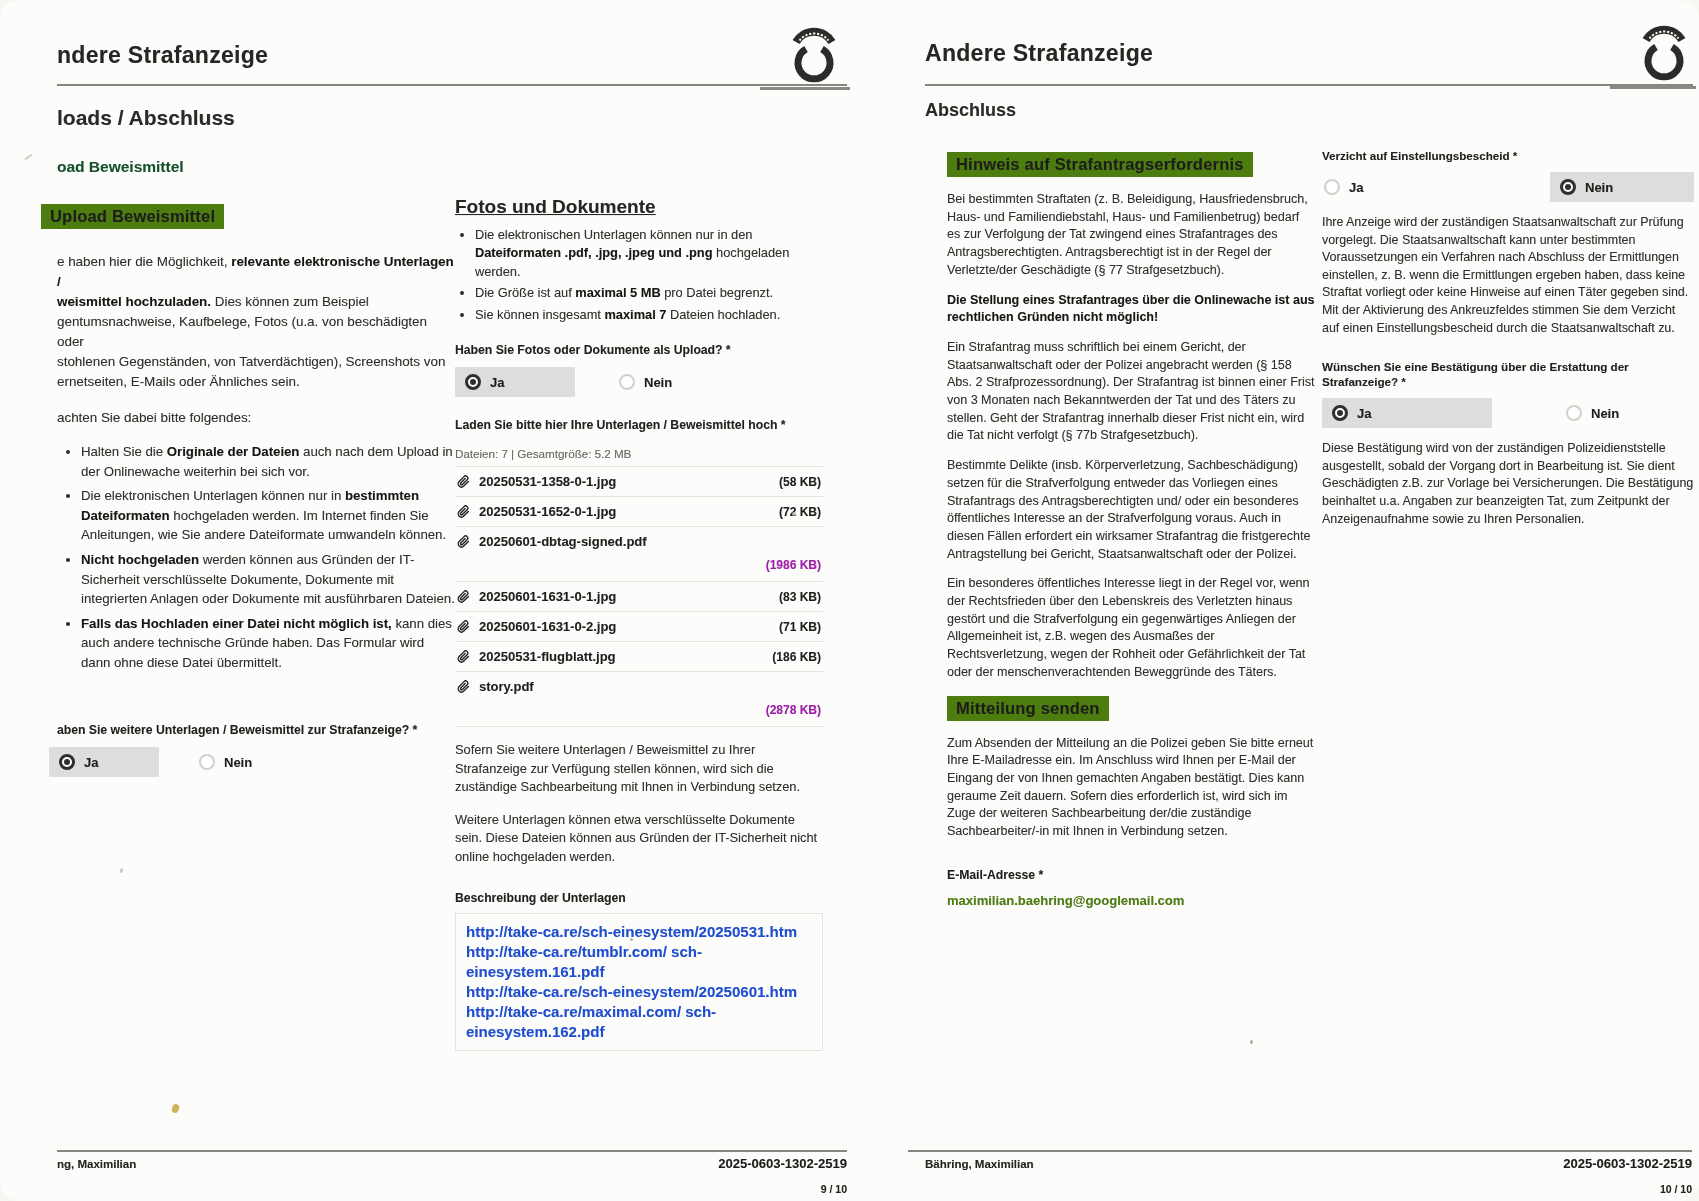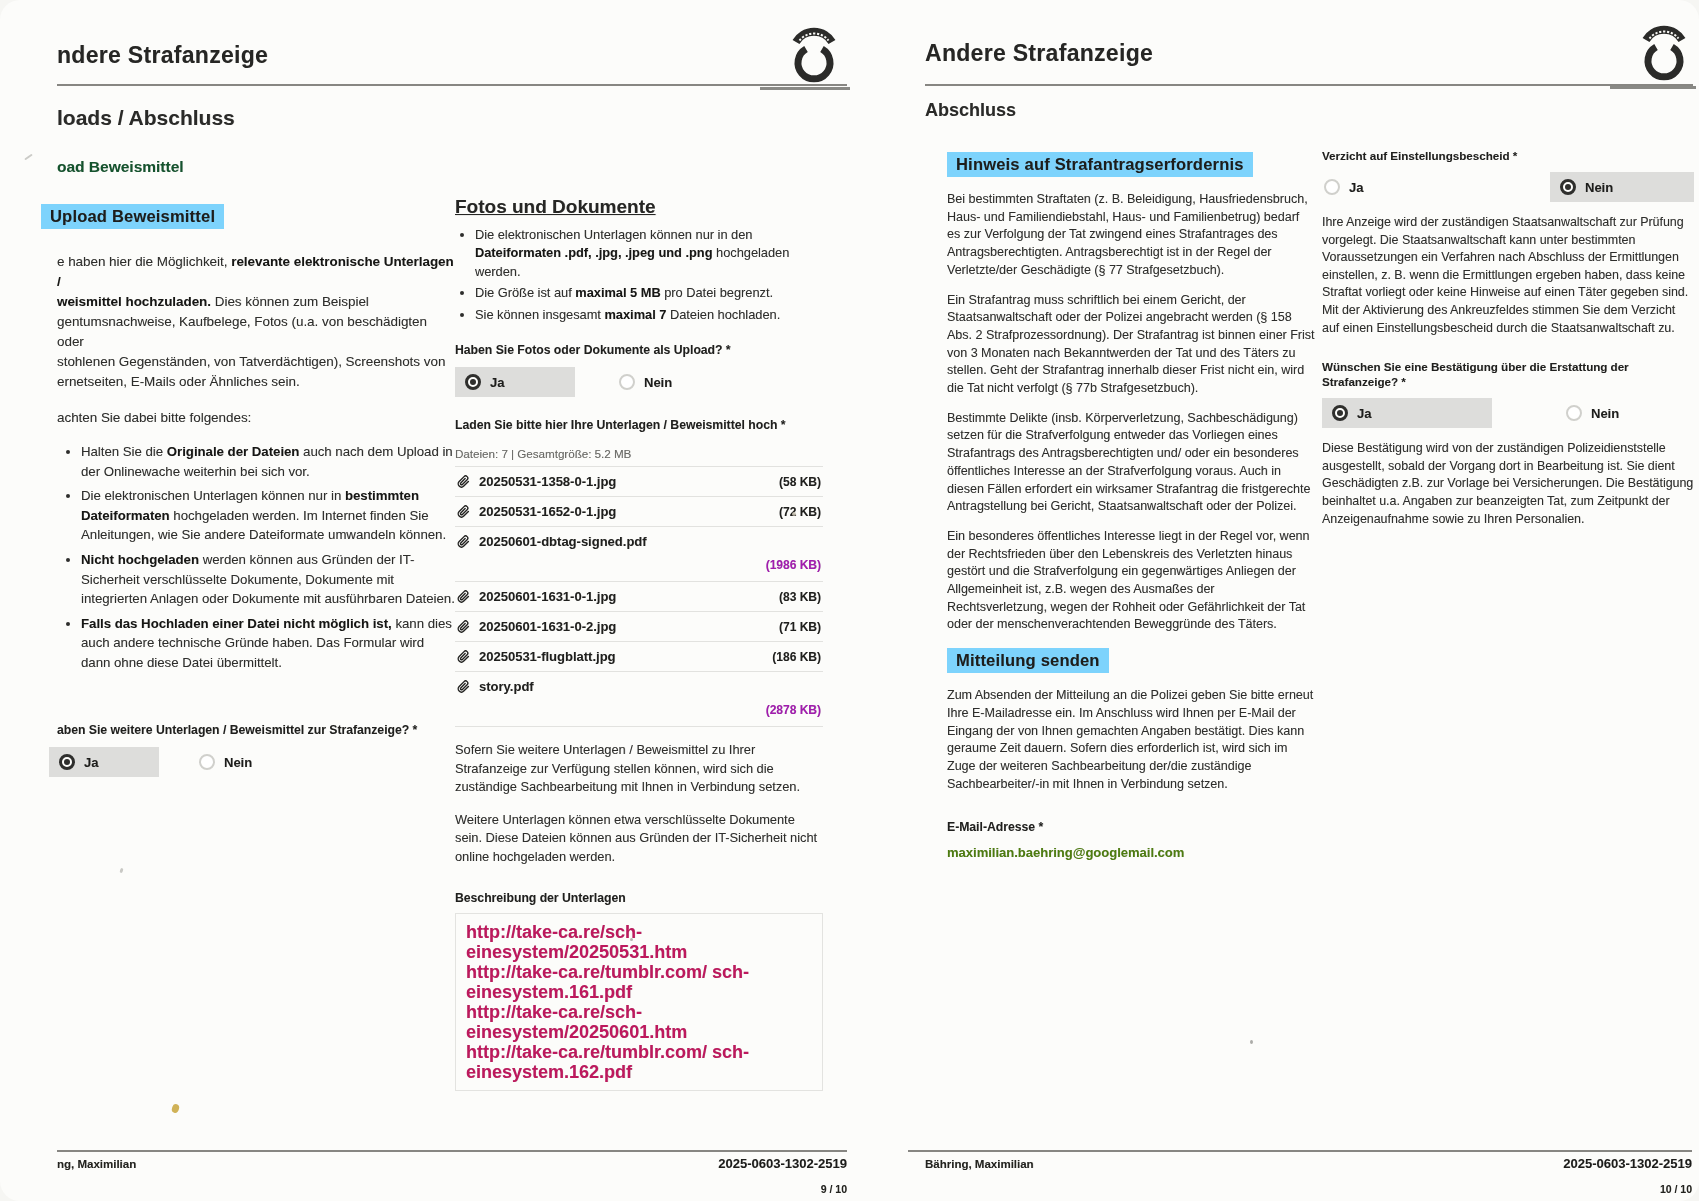--- a/index.html
+++ b/index.html
@@ -10,21 +10,21 @@
     color:#2e2e2c;
     text-shadow:0.3px 0.3px 0.6px rgba(50,50,48,.28);
     border-radius:20px;
   }
   .rule{position:absolute;height:2px;background:#55544f;opacity:.7;}
   .logo-rule{position:absolute;height:3px;background:#6b6b68;opacity:.8;}
   .lp-title,.rp-title{position:absolute;font-size:23px;font-weight:bold;color:#262624;letter-spacing:.3px;}
   .h2{position:absolute;font-size:21px;font-weight:bold;color:#2a2a28;}
   .h3{position:absolute;font-size:15.5px;font-weight:bold;color:#14532d;}
   .rp-h2{position:absolute;font-size:18px;font-weight:bold;color:#2a2a28;}
-  .badge{display:inline-block;background:#7dd3fc;color:#1d1d1b;font-weight:bold;
+  .badge{display:inline-block;background:#4d7c0f;color:#1d1d1b;font-weight:bold;
          font-size:16.5px;padding:3px 9px;letter-spacing:.2px;}
   .badge-wrap{position:absolute;}
   .col{position:absolute;}
   .tline{font-size:13.4px;line-height:20px;}
   .note-line{margin-top:16px;font-size:13.4px;line-height:20px;}
   ul.bullets{margin:14px 0 0;padding-left:24px;font-size:13.2px;line-height:19.6px;}
   ul.bullets li{margin-bottom:5px;}
   ul.ft-bullets{margin:8px 0 0;padding-left:20px;font-size:12.8px;line-height:18.4px;}
   ul.ft-bullets li{margin-bottom:3px;}
   b{color:#161614;}
@@ -46,21 +46,21 @@
   .files-meta{margin-top:14px;font-size:11.6px;color:#6a6a66;}
   .file-list{margin-top:6px;border-bottom:1px solid #e2e2df;}
   .file-row{display:flex;align-items:center;gap:9px;padding:7px 2px;border-top:1px solid #e2e2df;}
   .clip{display:flex;align-items:center;}
   .fname{font-weight:bold;font-size:13px;color:#1f1f1d;flex:1;}
   .fsize{font-weight:bold;font-size:12px;color:#1f1f1d;}
   .fsize-line{text-align:right;font-weight:bold;font-size:12px;color:#a21caf;padding:2px 2px 9px;}
   .note{margin-top:14px;font-size:12.8px;line-height:18.6px;}
   .desc-label{margin-top:24px;font-size:12.2px;font-weight:bold;color:#1f1f1d;}
   .url-box{border:1px solid #e3e3e0;padding:8px 10px;margin-top:8px;}
-  .url-line{font-weight:bold;font-size:18px;line-height:20px;color:#be185d;}
+  .url-line{font-weight:bold;font-size:15px;line-height:20px;color:#1d4ed8;}
   .para{margin:0 0 12px;font-size:12.5px;line-height:17.7px;}
   .rp-badge2{margin:14px 0 14px;}
   .email-val{margin-top:10px;font-size:13px;font-weight:bold;color:#4d7c0f;}
   .rcol-para{margin-top:12px;font-size:12.4px;line-height:17.6px;}
   .rq{font-size:11.6px;font-weight:bold;color:#1f1f1d;line-height:15px;}
   .footer-name{position:absolute;font-weight:bold;font-size:11.5px;color:#23231f;}
   .footer-doc{position:absolute;font-weight:bold;font-size:13px;color:#1c1c1a;text-align:right;}
   .footer-page{position:absolute;font-weight:bold;font-size:10.5px;color:#23231f;text-align:right;}
   .logo{position:absolute;width:56px;height:62px;}
   .speck{position:absolute;border-radius:50%;}
@@ -207,21 +207,21 @@
       </div>
 
     <div class="note">Sofern Sie weitere Unterlagen / Beweismittel zu Ihrer Strafanzeige zur Verfügung stellen können, wird sich die zuständige Sachbearbeitung mit Ihnen in Verbindung setzen.</div>
     <div class="note">Weitere Unterlagen können etwa verschlüsselte Dokumente sein. Diese Dateien können aus Gründen der IT-Sicherheit nicht online hochgeladen werden.</div>
 
     <div class="desc-label">Beschreibung der Unterlagen</div>
     <div class="url-box">
         <div class="url-line">http://take-ca.re/sch-einesystem/20250531.htm</div>
         <div class="url-line">http://take-ca.re/tumblr.com/ sch-einesystem.161.pdf</div>
         <div class="url-line">http://take-ca.re/sch-einesystem/20250601.htm</div>
-        <div class="url-line">http://take-ca.re/tumblr.com/ sch-einesystem.162.pdf</div>
+        <div class="url-line">http://take-ca.re/maximal.com/ sch-einesystem.162.pdf</div>
       </div>
   </div>
 
   <div class="rule" style="left:57px;top:1150px;width:790px;"></div>
   <div class="footer-name" style="left:57px;top:1158px;">ng, Maximilian</div>
   <div class="footer-doc" style="left:600px;top:1156px;width:247px;">2025-0603-1302-2519</div>
   <div class="footer-page" style="left:700px;top:1183px;width:147px;">9 / 10</div>
 
   <div class="rp-title" style="left:925px;top:40px;">Andere Strafanzeige</div>
   <div class="rule" style="left:925px;top:84px;width:768px;"></div>
@@ -232,20 +232,21 @@
     <path d="M35 25 A16 16 0 1 1 19 25" fill="none" stroke="#2b2b29" stroke-width="7"></path>
   </svg>
   <div class="logo-rule" style="left:1610px;top:86px;width:86px;"></div>
 
   <div class="rp-h2" style="left:925px;top:100px;">Abschluss</div>
 
   <div class="col" style="left:947px;top:152px;width:368px;">
     <div><span class="badge">Hinweis auf Strafantragserfordernis</span></div>
     <div class="mt14">
         <div class="para"><span>Bei bestimmten Straftaten (z. B. Beleidigung, Hausfriedensbruch, Haus- und Familiendiebstahl, Haus- und Familienbetrug) bedarf es zur Verfolgung der Tat zwingend eines Strafantrages des Antragsberechtigten. Antragsberechtigt ist in der Regel der Verletzte/der Geschädigte (§ 77 Strafgesetzbuch).</span></div>
+        <div class="para"><b>Die Stellung eines Strafantrages über die Onlinewache ist aus rechtlichen Gründen nicht möglich!</b></div>
         <div class="para"><span>Ein Strafantrag muss schriftlich bei einem Gericht, der Staatsanwaltschaft oder der Polizei angebracht werden (§ 158 Abs. 2 Strafprozessordnung). Der Strafantrag ist binnen einer Frist von 3 Monaten nach Bekanntwerden der Tat und des Täters zu stellen. Geht der Strafantrag innerhalb dieser Frist nicht ein, wird die Tat nicht verfolgt (§ 77b Strafgesetzbuch).</span></div>
         <div class="para"><span>Bestimmte Delikte (insb. Körperverletzung, Sachbeschädigung) setzen für die Strafverfolgung entweder das Vorliegen eines Strafantrags des Antragsberechtigten und/ oder ein besonderes öffentliches Interesse an der Strafverfolgung voraus. Auch in diesen Fällen erfordert ein wirksamer Strafantrag die fristgerechte Antragstellung bei Gericht, Staatsanwaltschaft oder der Polizei.</span></div>
         <div class="para"><span>Ein besonderes öffentliches Interesse liegt in der Regel vor, wenn der Rechtsfrieden über den Lebenskreis des Verletzten hinaus gestört und die Strafverfolgung ein gegenwärtiges Anliegen der Allgemeinheit ist, z.B. wegen des Ausmaßes der Rechtsverletzung, wegen der Rohheit oder Gefährlichkeit der Tat oder der menschenverachtenden Beweggründe des Täters.</span></div>
       </div>
 
     <div class="rp-badge2"><span class="badge">Mitteilung senden</span></div>
     <div class="para">Zum Absenden der Mitteilung an die Polizei geben Sie bitte erneut Ihre E-Mailadresse ein. Im Anschluss wird Ihnen per E-Mail der Eingang der von Ihnen gemachten Angaben bestätigt. Dies kann geraume Zeit dauern. Sofern dies erforderlich ist, wird sich im Zuge der weiteren Sachbearbeitung der/die zuständige Sachbearbeiter/-in mit Ihnen in Verbindung setzen.</div>
 
     <div class="q-label mt26">E-Mail-Adresse *</div>
     <div class="email-val">maximilian.baehring@googlemail.com</div>

